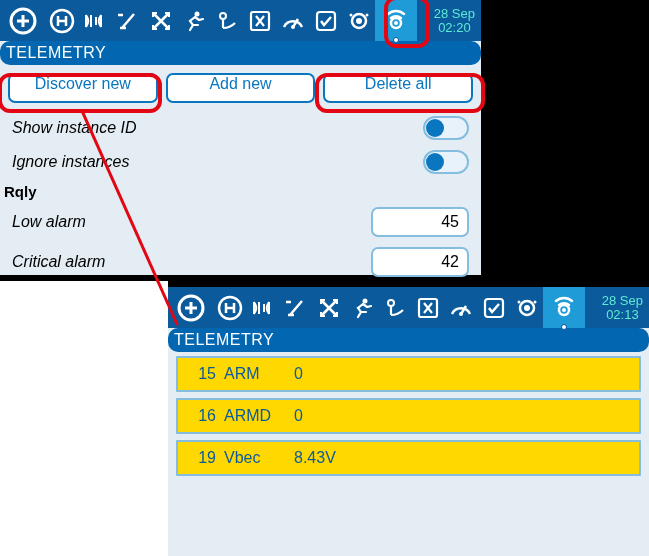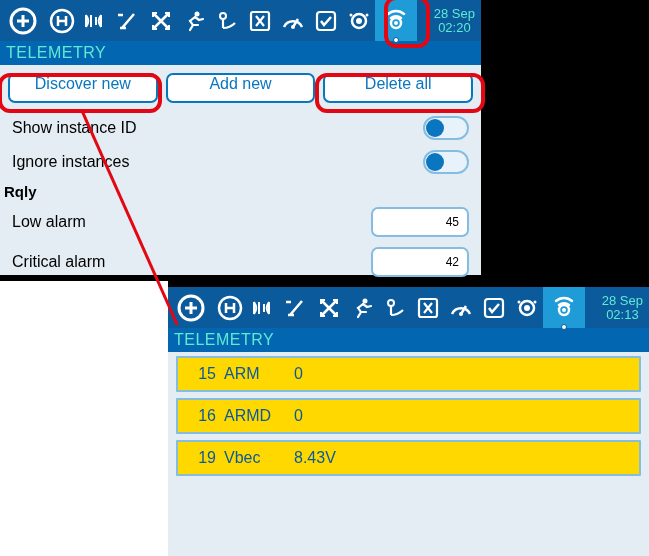--- a/index.html
+++ b/index.html
@@ -58,24 +58,25 @@
     .datetime {
       margin-left: auto;
       text-align: center;
       font-size: 13px;
       line-height: 14px;
       padding: 0 6px;
       color: #5eead4;
     }
     .section-title {
       background: #0267b0;
-      color: #5eead4;
+      color: #ffffff;
       font-size: 16px;
       padding: 3px 6px;
       letter-spacing: 0.5px;
+      border-radius: 10px;
     }
     .buttonrow {
       display: flex;
       gap: 8px;
       padding: 8px;
     }
     .btn {
       flex: 1;
       height: 30px;
       border-radius: 7px;
@@ -88,21 +89,21 @@
       justify-content: center;
       cursor: pointer;
     }
     .row {
       display: flex;
       align-items: center;
       padding: 5px 12px;
       font-size: 16px;
       color: #000;
     }
-    .row .label { flex: 1; }
+    .row .label { flex: 1; font-style: italic; }
     .toggle {
       width: 46px;
       height: 24px;
       border-radius: 20px;
       border: 2px solid #85bde0;
       background: #e8f2fa;
       position: relative;
       cursor: pointer;
     }
     .toggle .knob {
@@ -113,21 +114,21 @@
       background: #0a76bf;
     }
     .inputnum {
       width: 98px;
       height: 30px;
       border: 2px solid #85bde0;
       border-radius: 7px;
       background: #fff;
       text-align: right;
       padding: 0 8px;
-      font-size: 12px;
+      font-size: 16px;
       color: #000;
     }
     .subheader {
       font-weight: bold;
       font-size: 15px;
       padding: 4px 4px 2px 4px;
     }
     
     .sensor-list {
       padding: 4px 8px;

